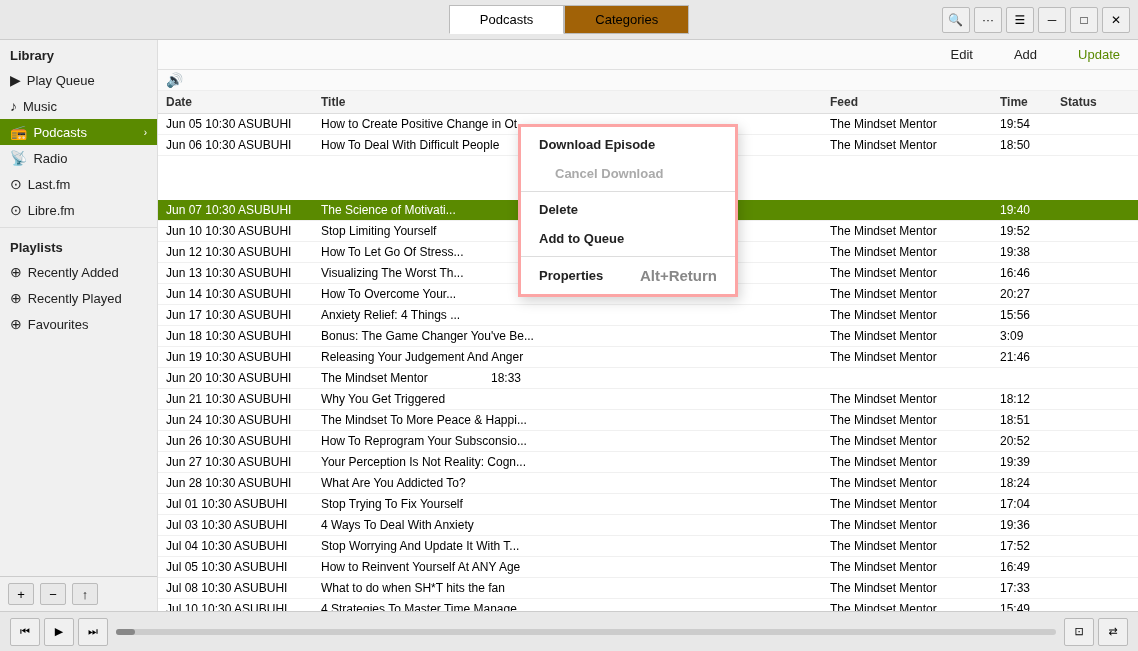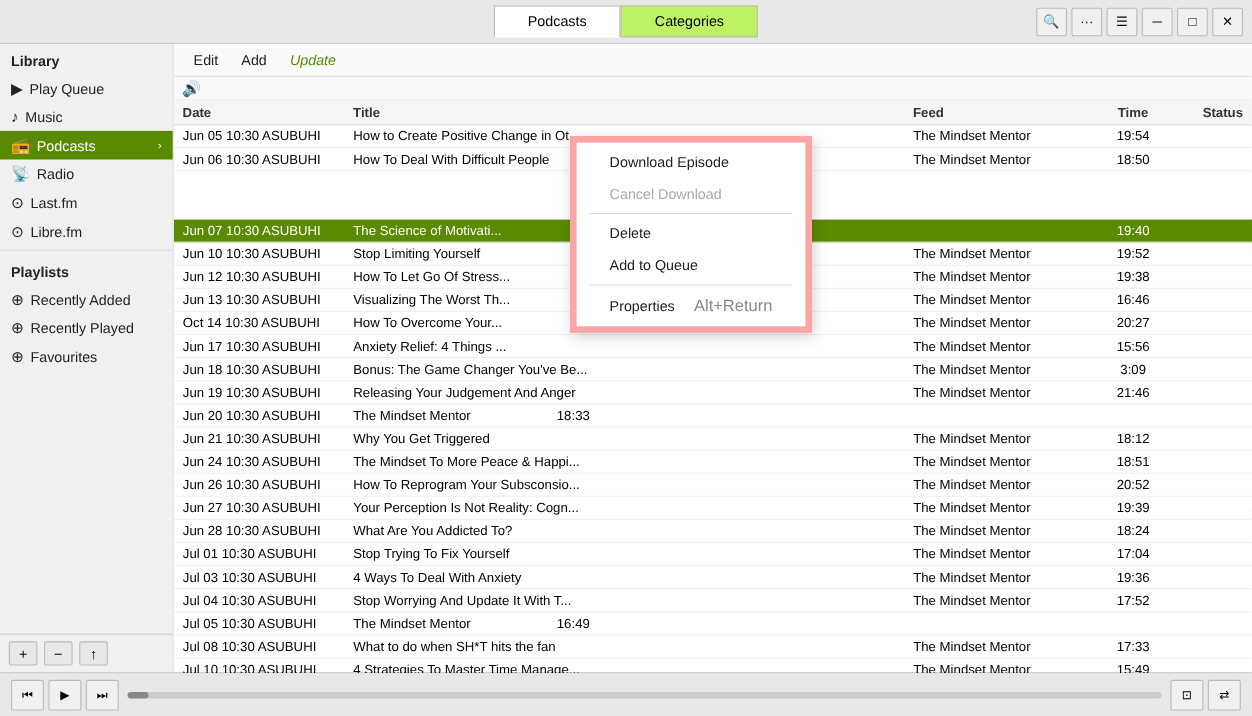--- a/index.html
+++ b/index.html
@@ -25,21 +25,21 @@
       position: relative;
       flex-shrink: 0;
     }
     .titlebar-tabs {
       display: flex;
       gap: 0;
     }
     .titlebar-tab {
       padding: 6px 30px;
       border: 1px solid #bbb;
-      background: #bef264;
+      background: #a16207;
       cursor: pointer;
       font-size: 13px;
     }
     .titlebar-tab.active {
       background: #fff;
       border-bottom-color: #fff;
     }
     .titlebar-controls {
       position: absolute;
       right: 8px;
@@ -134,32 +134,33 @@
       flex-direction: column;
       overflow: hidden;
       background: #fff;
     }
 
     
     .menubar {
       display: flex;
       padding: 4px 8px;
       border-bottom: 1px solid #e0e0e0;
-      gap: 1px;
+      gap: 21px;
       background: #fafafa;
       flex-shrink: 0;
+      justify-content: flex-end;
     }
     .menubar-item {
       padding: 3px 10px;
       cursor: pointer;
       font-size: 13px;
       border-radius: 2px;
       color: #222;
     }
-    .menubar-item.highlight { color: #5a8a00; font-weight: 500; font-style: italic; }
+    .menubar-item.highlight { color: #5a8a00; font-weight: 500; }
 
     
     .volume-row {
       display: flex;
       align-items: center;
       padding: 2px 8px;
       border-bottom: 1px solid #eee;
       background: #fafafa;
       flex-shrink: 0;
     }
@@ -173,22 +174,22 @@
       border-bottom: 1px solid #ddd;
       background: #f5f5f5;
       font-weight: bold;
       font-size: 12px;
       color: #333;
       flex-shrink: 0;
     }
     .col-date { width: 155px; flex-shrink: 0; }
     .col-title { flex: 1; }
     .col-feed { width: 170px; flex-shrink: 0; }
-    .col-time { width: 60px; flex-shrink: 0; text-align: center; }
-    .col-status { width: 70px; flex-shrink: 0; text-align: right; }
+    .col-time { width: 60px; flex-shrink: 0; text-align: left; }
+    .col-status { width: 70px; flex-shrink: 0; }
 
     
     .table-body {
       flex: 1;
       overflow-y: auto;
       position: relative;
     }
     .table-row {
       display: flex;
       align-items: center;
@@ -198,36 +199,37 @@
       cursor: pointer;
     }
     .table-row.selected { background: #5a8a00; color: #fff; margin-top: 44px; }
     .table-row .col-date { color: inherit; }
     .table-row .col-feed { color: inherit; }
 
     
     .context-menu {
       position: absolute;
       background: #fff;
-      border: 6px solid #fca5a5;
+      border: 3px solid #fca5a5;
       box-shadow: 2px 4px 12px rgba(0,0,0,0.18);
       z-index: 100;
       min-width: 220px;
-      padding: 3px 12px;
+      padding: 3px 0;
+      font-weight: bold;
     }
     .context-menu-item {
       padding: 7px 18px;
       cursor: pointer;
       font-size: 13px;
       display: flex;
       justify-content: space-between;
       align-items: center;
       color: #222;
     }
-    .context-menu-item.disabled { color: #aaa; cursor: default; }
+    .context-menu-item.disabled { color: #aaa; cursor: default; margin-left: 16px; }
     .context-menu-separator {
       height: 1px;
       background: #ddd;
       margin: 3px 0;
     }
     .context-menu-shortcut { color: #888; font-size: 15px; }
 
     
     .playback-bar {
       display: flex;
@@ -406,21 +408,21 @@
     <div class="col-status"></div>
   </div>
         <div class="table-row">
     <div class="col-date">Jun 13 10:30 ASUBUHI</div>
     <div class="col-title">Visualizing The Worst Th...</div>
     <div class="col-feed">The Mindset Mentor</div>
     <div class="col-time">16:46</div>
     <div class="col-status"></div>
   </div>
         <div class="table-row">
-    <div class="col-date">Oct 14 10:30 ASUBUHI</div>
+    <div class="col-date">Jun 14 10:30 ASUBUHI</div>
     <div class="col-title">How To Overcome Your...</div>
     <div class="col-feed">The Mindset Mentor</div>
     <div class="col-time">20:27</div>
     <div class="col-status"></div>
   </div>
         <div class="table-row">
     <div class="col-date">Jun 17 10:30 ASUBUHI</div>
     <div class="col-title">Anxiety Relief: 4 Things ...</div>
     <div class="col-feed">The Mindset Mentor</div>
     <div class="col-time">15:56</div>
@@ -497,20 +499,21 @@
   </div>
         <div class="table-row">
     <div class="col-date">Jul 04 10:30 ASUBUHI</div>
     <div class="col-title">Stop Worrying And Update It With T...</div>
     <div class="col-feed">The Mindset Mentor</div>
     <div class="col-time">17:52</div>
     <div class="col-status"></div>
   </div>
         <div class="table-row">
     <div class="col-date">Jul 05 10:30 ASUBUHI</div>
+    <div class="col-title">How to Reinvent Yourself At ANY Age</div>
     <div class="col-feed">The Mindset Mentor</div>
     <div class="col-time">16:49</div>
     <div class="col-status"></div>
   </div>
         <div class="table-row">
     <div class="col-date">Jul 08 10:30 ASUBUHI</div>
     <div class="col-title">What to do when SH*T hits the fan</div>
     <div class="col-feed">The Mindset Mentor</div>
     <div class="col-time">17:33</div>
     <div class="col-status"></div>

